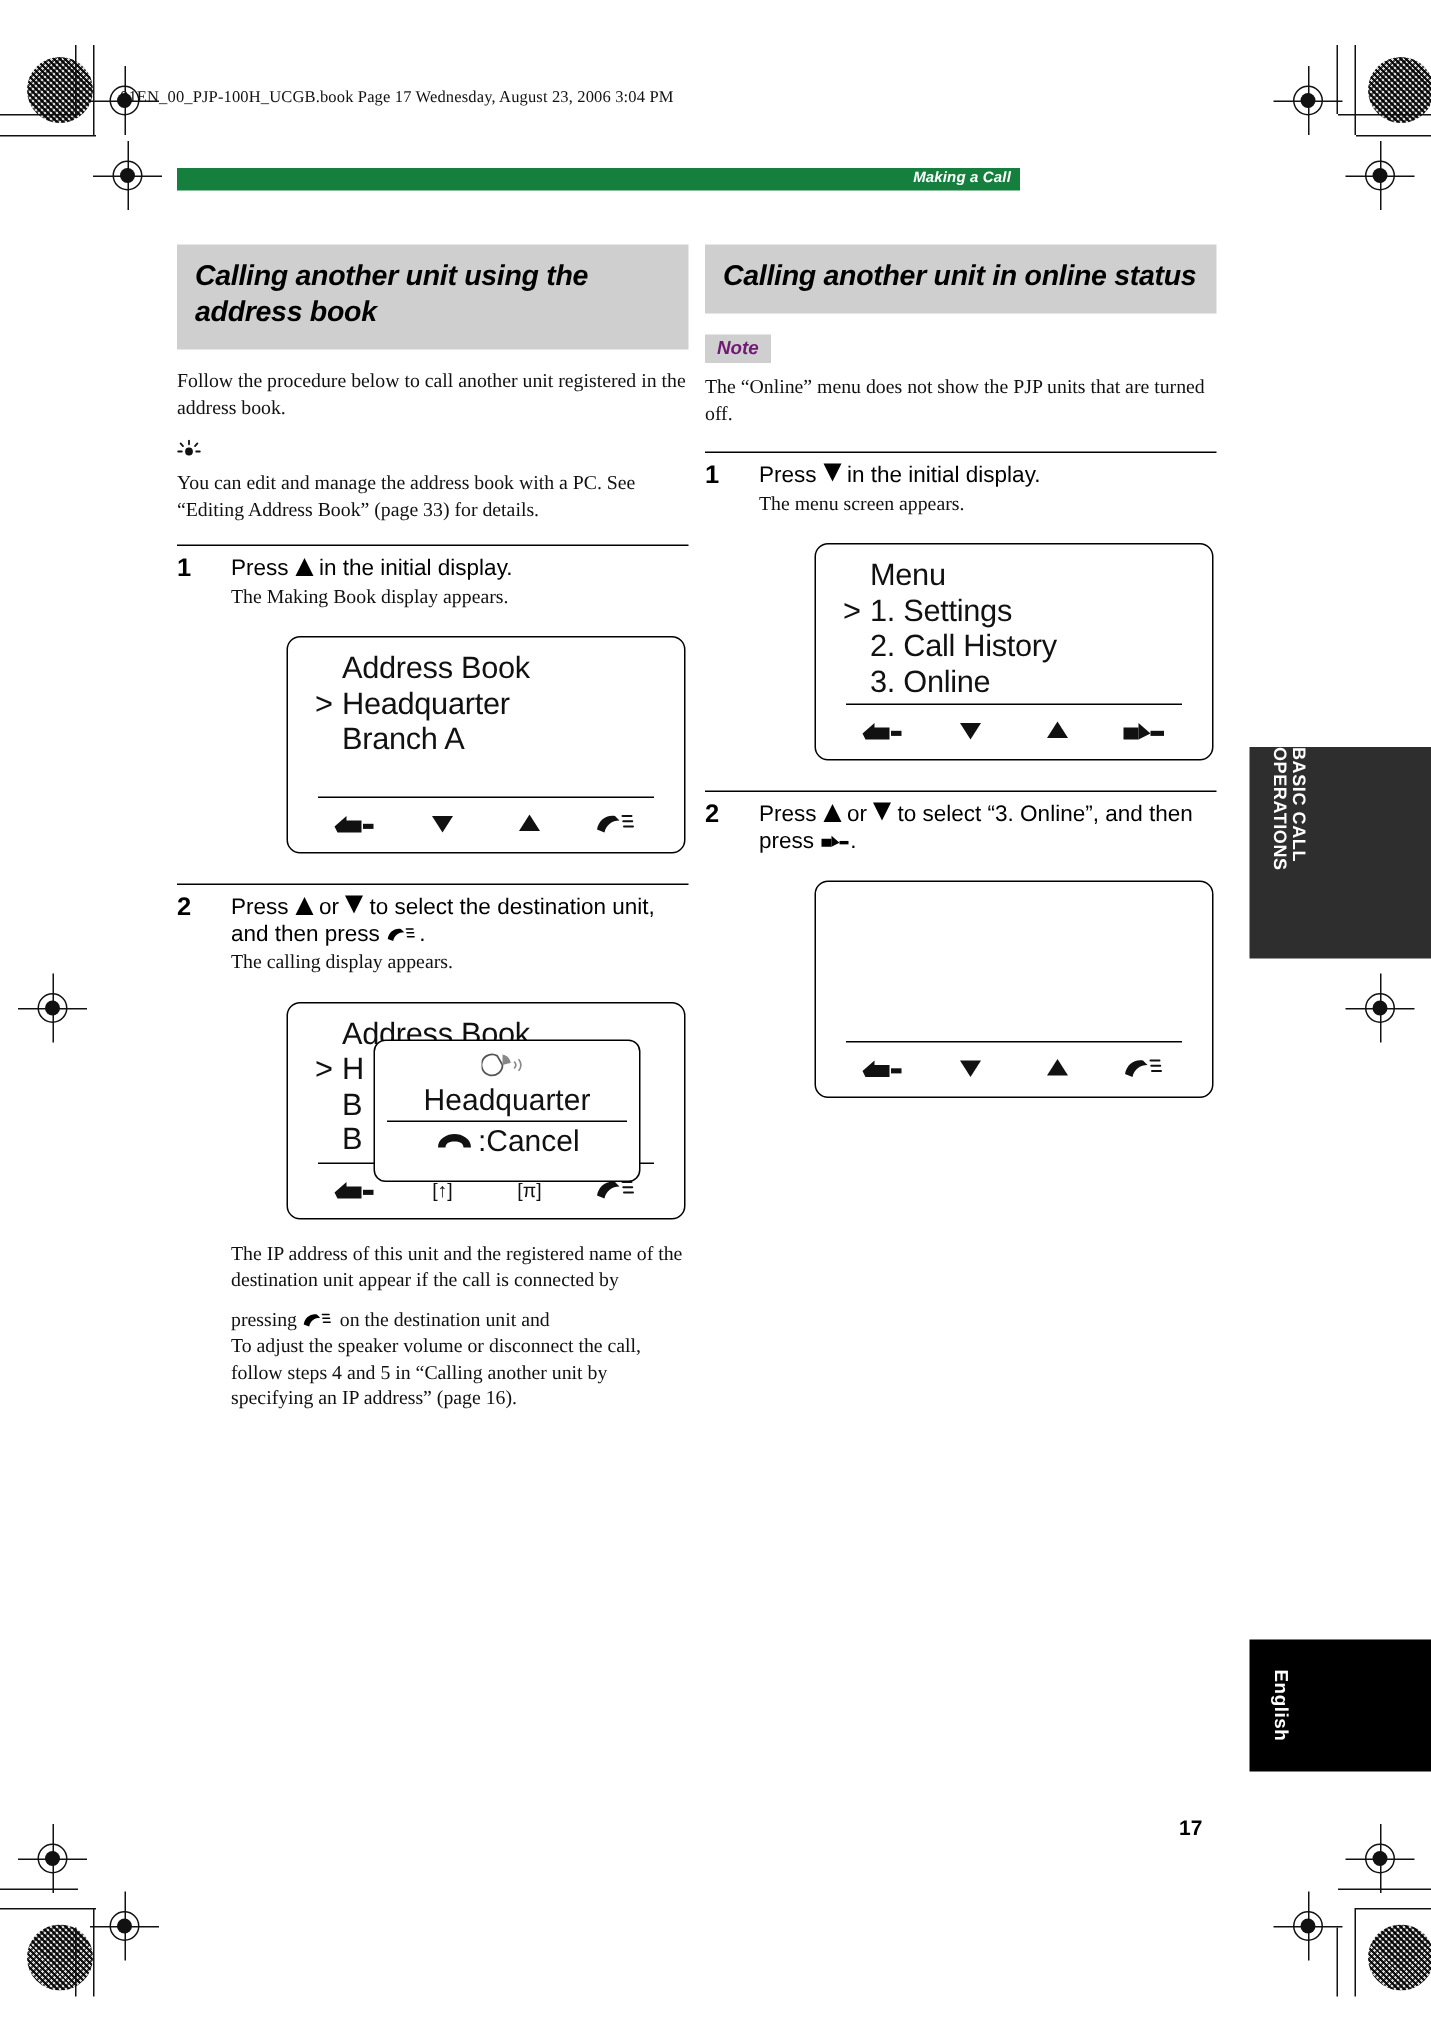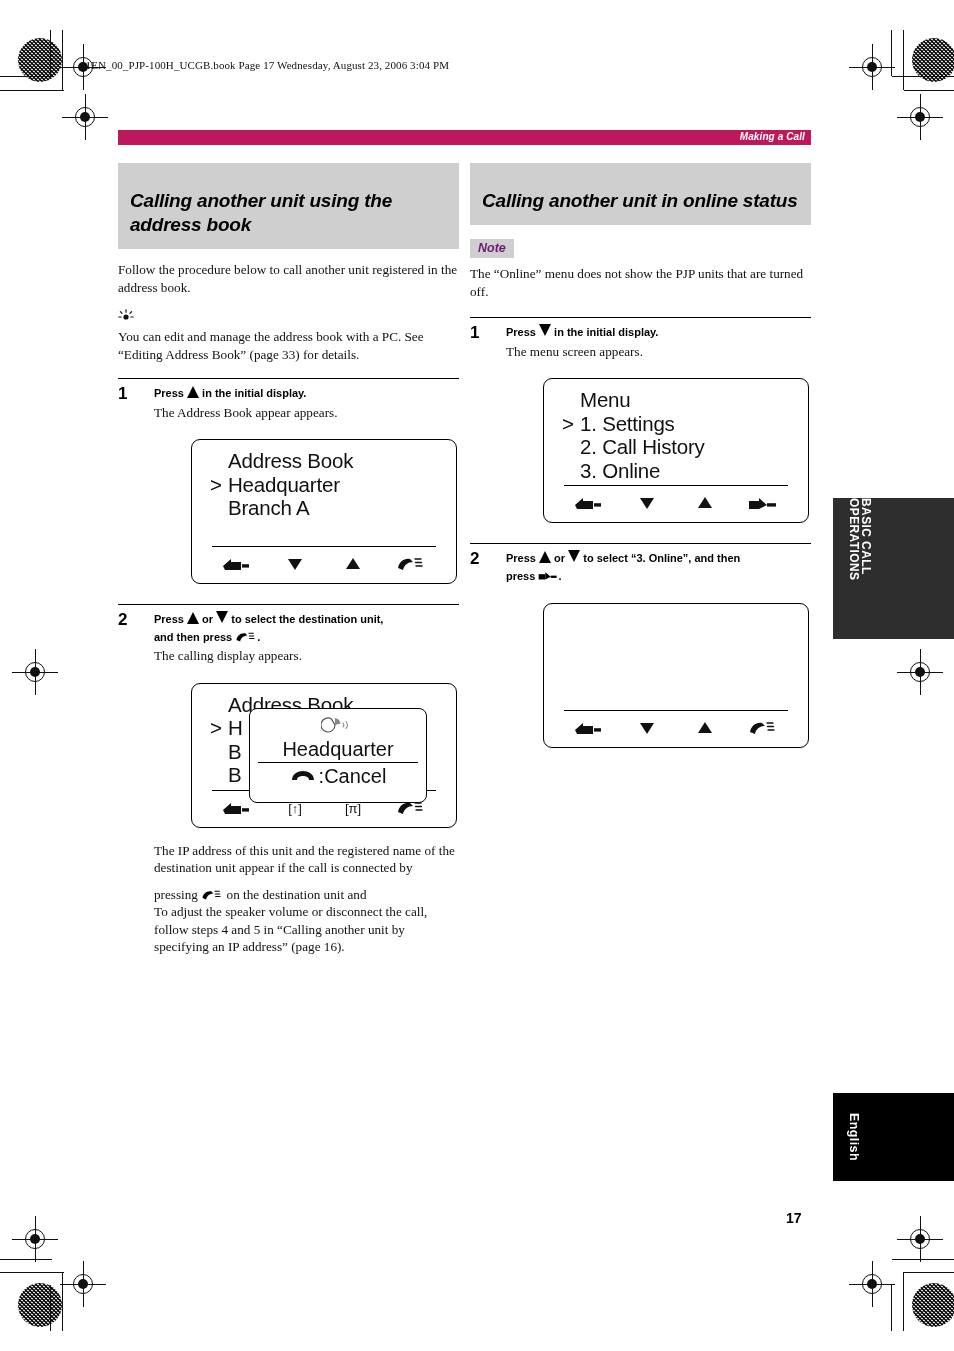--- a/index.html
+++ b/index.html
@@ -37,36 +37,36 @@
 
   
   .fileinfo {
     position:absolute; left:80px; top:59px;
     font-family:"Liberation Serif", serif; font-size:11px; color:#111;
     letter-spacing:0.1px; white-space:nowrap;
   }
 
   
   .runbar {
-    position:absolute; left:118px; top:130px; width:693px; height:15px;
-    background:#be185d;
+    position:absolute; left:118px; top:112px; width:562px; height:15px;
+    background:#15803d;
   }
   .runbar span {
     position:absolute; right:6px; top:1px;
     color:#fff; font-family:"Liberation Sans", sans-serif;
     font-size:10px; font-weight:bold; font-style:italic; letter-spacing:0.1px;
   }
 
   
   .col { position:absolute; top:163px; width:341px; }
   .col-left  { left:118px; }
   .col-right { left:470px; }
 
   .sect-title {
-    background:#cfcfcf; padding:26px 12px 12px 12px;
+    background:#cfcfcf; padding:10px 12px 12px 12px;
     font-family:"Liberation Sans", sans-serif;
     font-weight:bold; font-style:italic;
     font-size:19px; line-height:24px; color:#000;
     letter-spacing:-0.2px;
   }
 
   .body-p {
     font-family:"Liberation Serif", serif;
     font-size:13.2px; line-height:17.5px; color:#111;
     margin:12px 0 0 0;
@@ -88,21 +88,21 @@
   .steprule { border-top:1.6px solid #000; margin:15px 0 0 0; height:0; }
 
   .step { position:relative; padding:6px 0 0 36px; }
   .step-num {
     position:absolute; left:0; top:5px;
     font-family:"Liberation Sans", sans-serif;
     font-weight:bold; font-size:17px; color:#000;
   }
   .step-head {
     font-family:"Liberation Sans", sans-serif;
-    font-weight:bold; font-size:11px; line-height:17.5px; color:#000;
+    font-weight:normal; font-size:15px; line-height:17.5px; color:#000;
   }
   .step-sub {
     font-family:"Liberation Serif", serif;
     font-size:13.2px; line-height:17.5px; color:#111; margin-top:1px;
   }
 
   
   .g { display:inline-block; vertical-align:-2px; }
   .g-up, .g-dn {
     width:0; height:0; border-left:6px solid transparent; border-right:6px solid transparent;
@@ -308,21 +308,21 @@
 
   <div class="steprule"></div>
 
   <div class="step">
     <div class="step-num">1</div>
     <div class="step-head">
       <span>Press</span>
       <span class="g g-up"></span>
       <span>in the initial display.</span>
     </div>
-    <div class="step-sub">The Address Book appear appears.</div>
+    <div class="step-sub">The Making Book display appears.</div>
 
     <div class="lcd">
       <div class="lcd-lines">
         <div class="lcd-row">
           <span class="lcd-caret"></span><span>Address Book</span>
         </div>
         <div class="lcd-row">
           <span class="lcd-caret">&gt;</span><span>Headquarter</span>
         </div>
         <div class="lcd-row">

